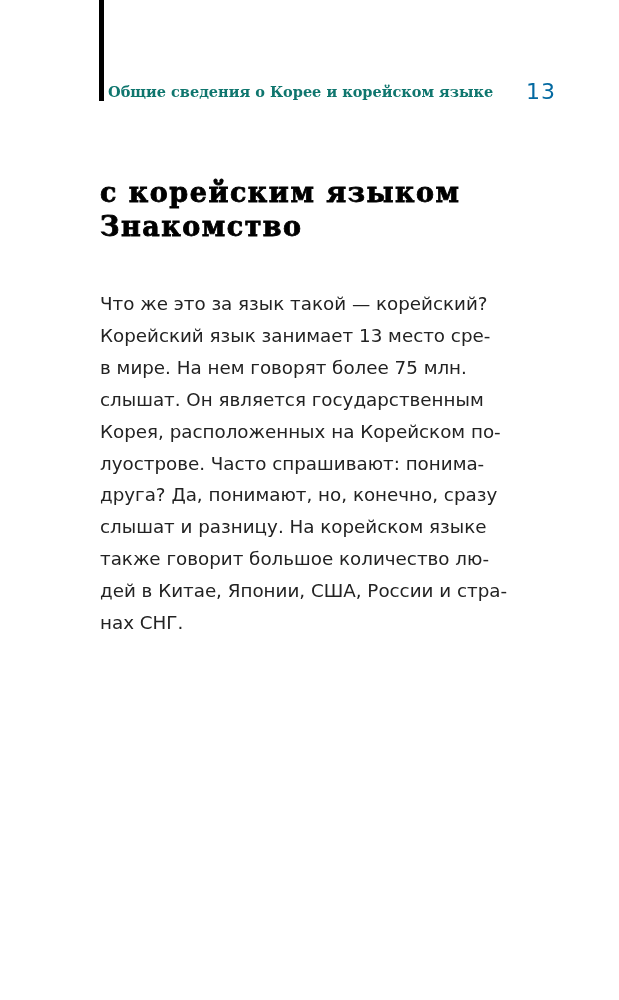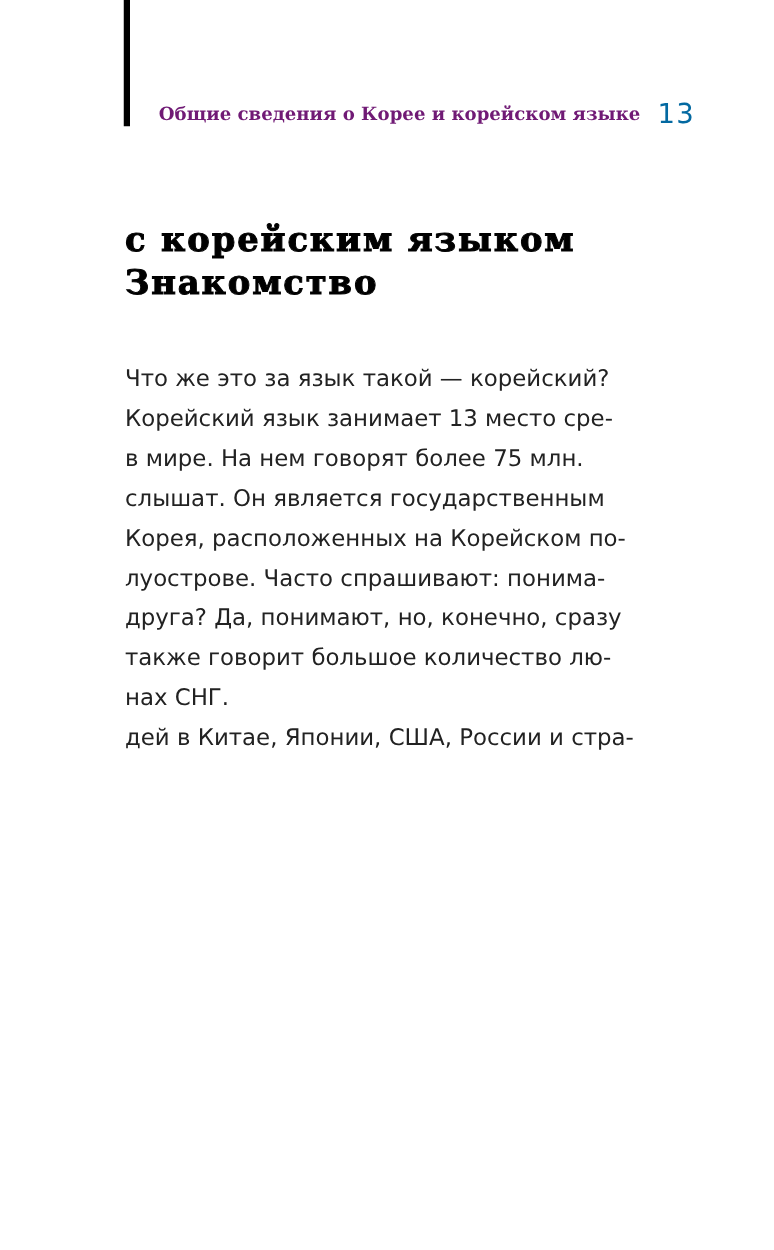--- a/index.html
+++ b/index.html
@@ -3,23 +3,23 @@
 <meta charset="utf-8">
 <style>
   html, body { margin: 0; padding: 0; background: #ffffff; }
   body { width: 619px; height: 1000px; position: relative; overflow: hidden; }
   .page { position: relative; width: 619px; height: 1000px; background: #fff; }
   .margin-bar {
     position: absolute; left: 99px; top: 0; width: 5px; height: 101px;
     background: #000;
   }
   .running-head {
-    position: absolute; left: 127px; top: 83px;
+    position: absolute; left: 108px; top: 83px;
     font-family: "DejaVu Serif", serif; font-weight: bold;
-    font-size: 14.5px; color: #701a75; letter-spacing: 0px;
+    font-size: 14.5px; color: #0f766e; letter-spacing: 0px;
     white-space: nowrap;
   }
   .page-number {
     position: absolute; left: 526px; top: 79px;
     font-family: "DejaVu Sans", sans-serif; font-weight: normal;
     font-size: 22px; color: #0369a1; letter-spacing: 1px;
   }
   .chapter-title {
     position: absolute; left: 100px; top: 176px; margin: 0;
     font-family: "DejaVu Serif", serif; font-weight: 900;
@@ -50,17 +50,18 @@
   </h1>
 
   <div class="body-text">
     <span class="line">Что же это за язык такой — корейский?</span>
     <span class="line">Корейский язык занимает 13 место сре-</span>
     <span class="line">в мире. На нем говорят более 75 млн.</span>
     <span class="line">слышат. Он является государственным</span>
     <span class="line">Корея, расположенных на Корейском по-</span>
     <span class="line">луострове. Часто спрашивают: понима-</span>
     <span class="line">друга? Да, понимают, но, конечно, сразу</span>
+    <span class="line">слышат и разницу. На корейском языке</span>
     <span class="line">также говорит большое количество лю-</span>
+    <span class="line">дей в Китае, Японии, США, России и стра-</span>
     <span class="line">нах СНГ.</span>
-    <span class="line">дей в Китае, Японии, США, России и стра-</span>
   </div>
 </div>
 
 </body></html>

